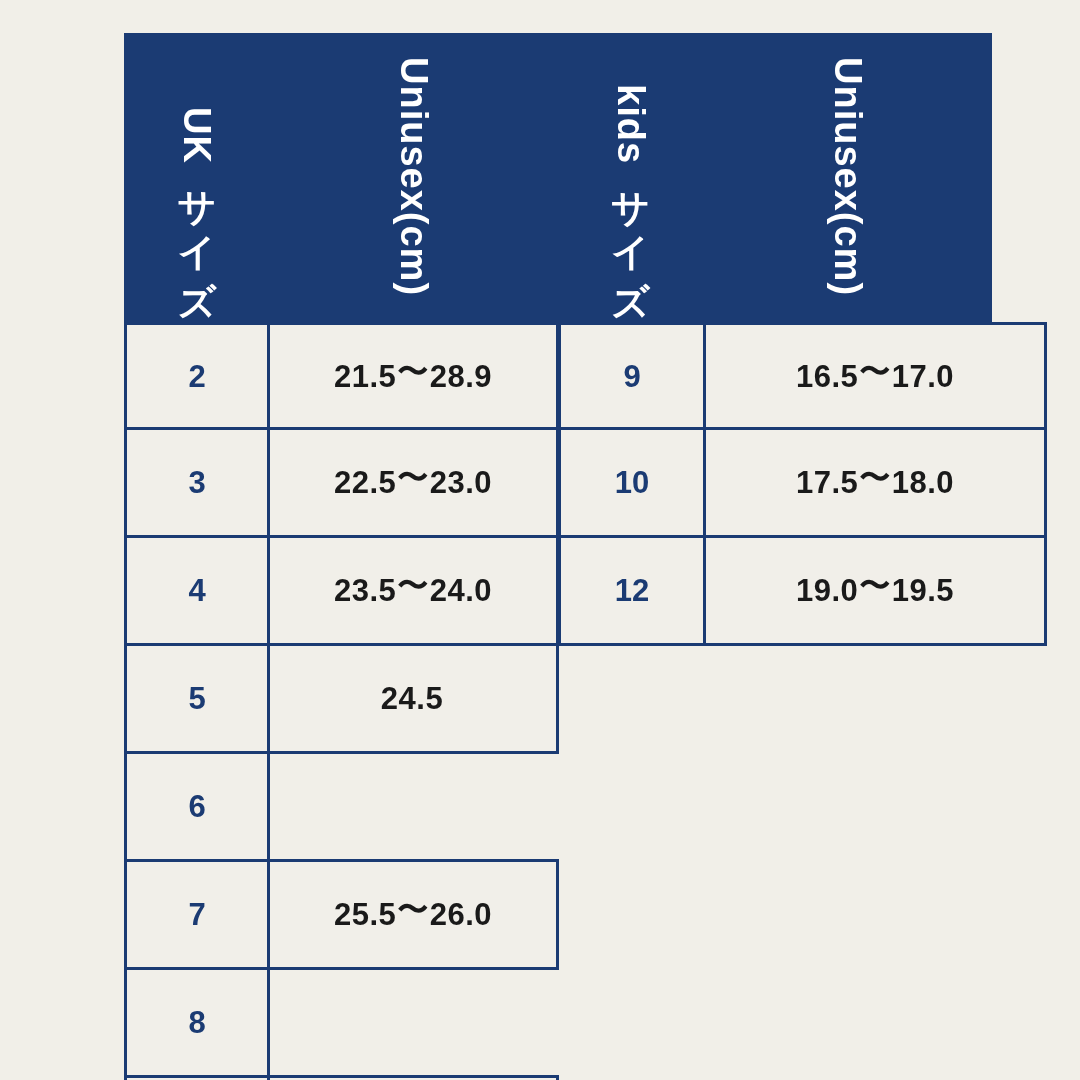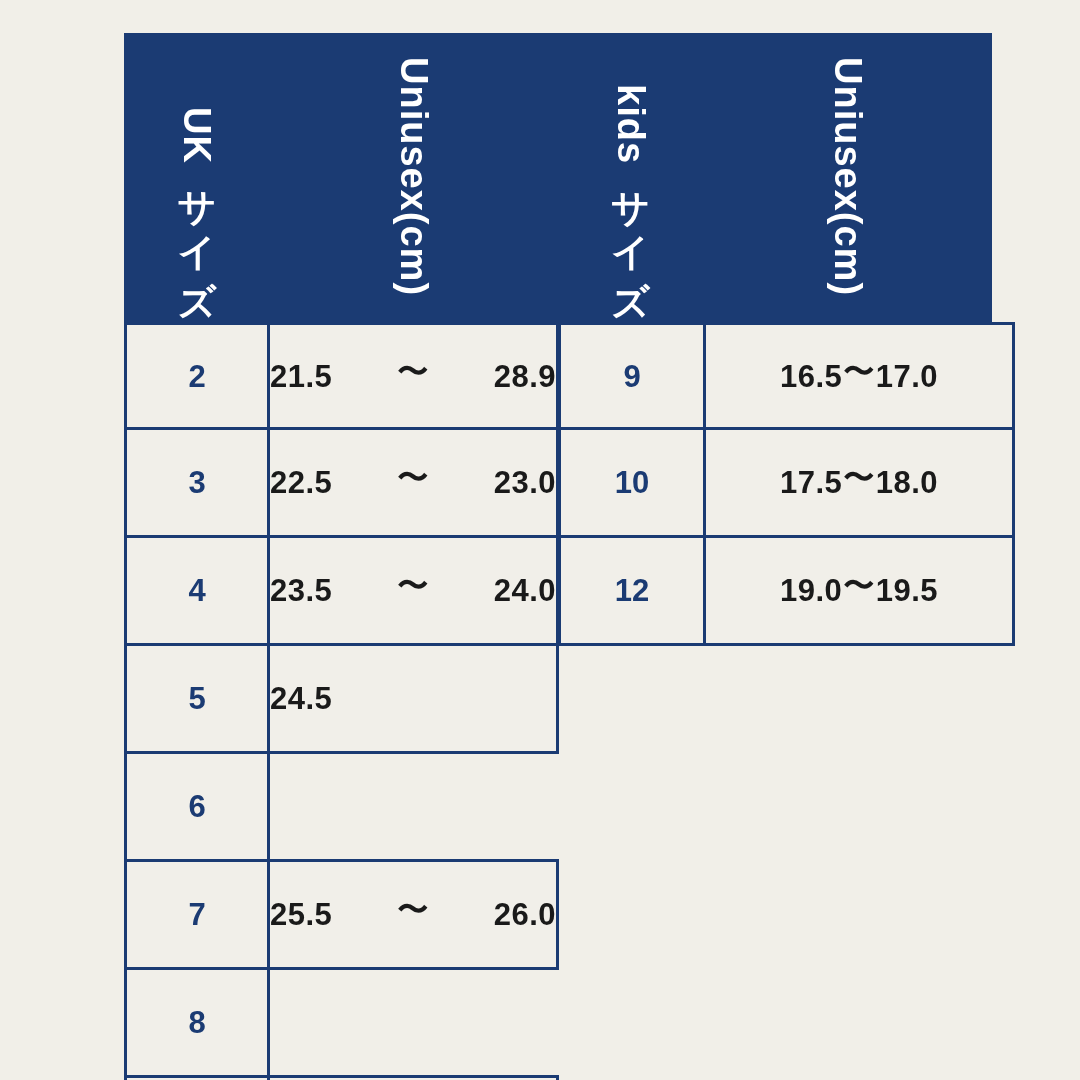--- a/index.html
+++ b/index.html
@@ -94,30 +94,29 @@
     color: #1b3b73;
     font-size: 31px;
     font-weight: 700;
   }
   .c-meas {
     width: 292px;
     color: #1a1a1a;
     font-size: 31px;
     font-weight: 700;
     letter-spacing: 0.5px;
-    justify-content: space-between;
   }
   .c-size-k {
     width: 148px;
     color: #1b3b73;
     font-size: 31px;
     font-weight: 700;
   }
   .c-meas-k {
-    width: 312px;
+    width: 344px;
     color: #1a1a1a;
     font-size: 31px;
     font-weight: 700;
     letter-spacing: 0.5px;
   }
   .tilde {
     display: inline-block;
     font-size: 31px;
     font-weight: 700;
     line-height: 1;

